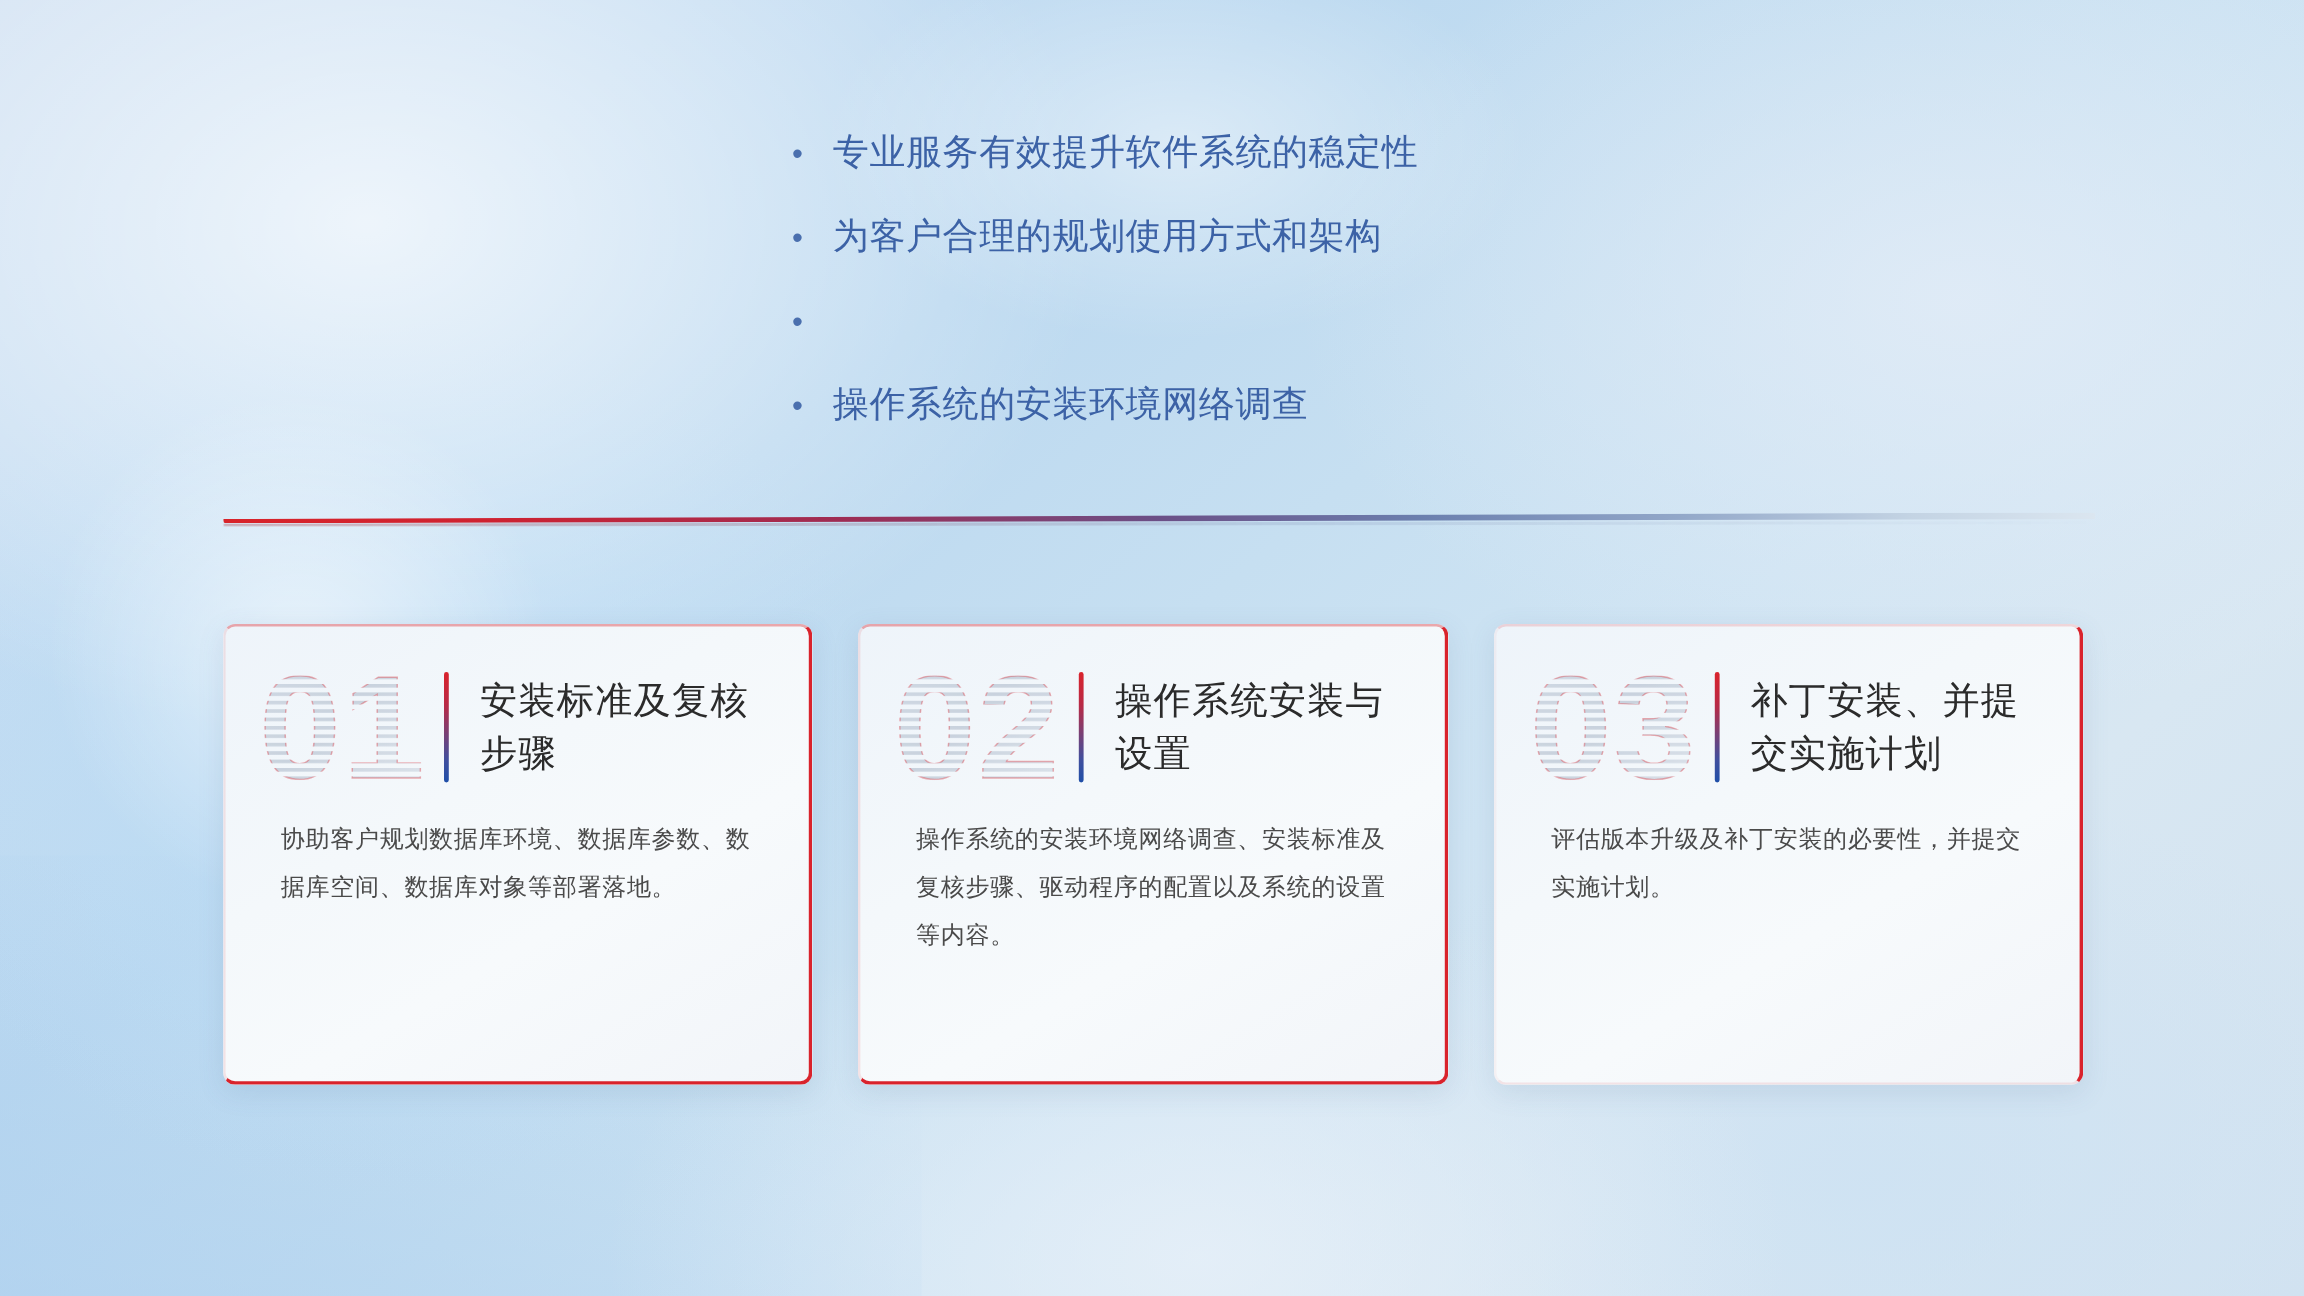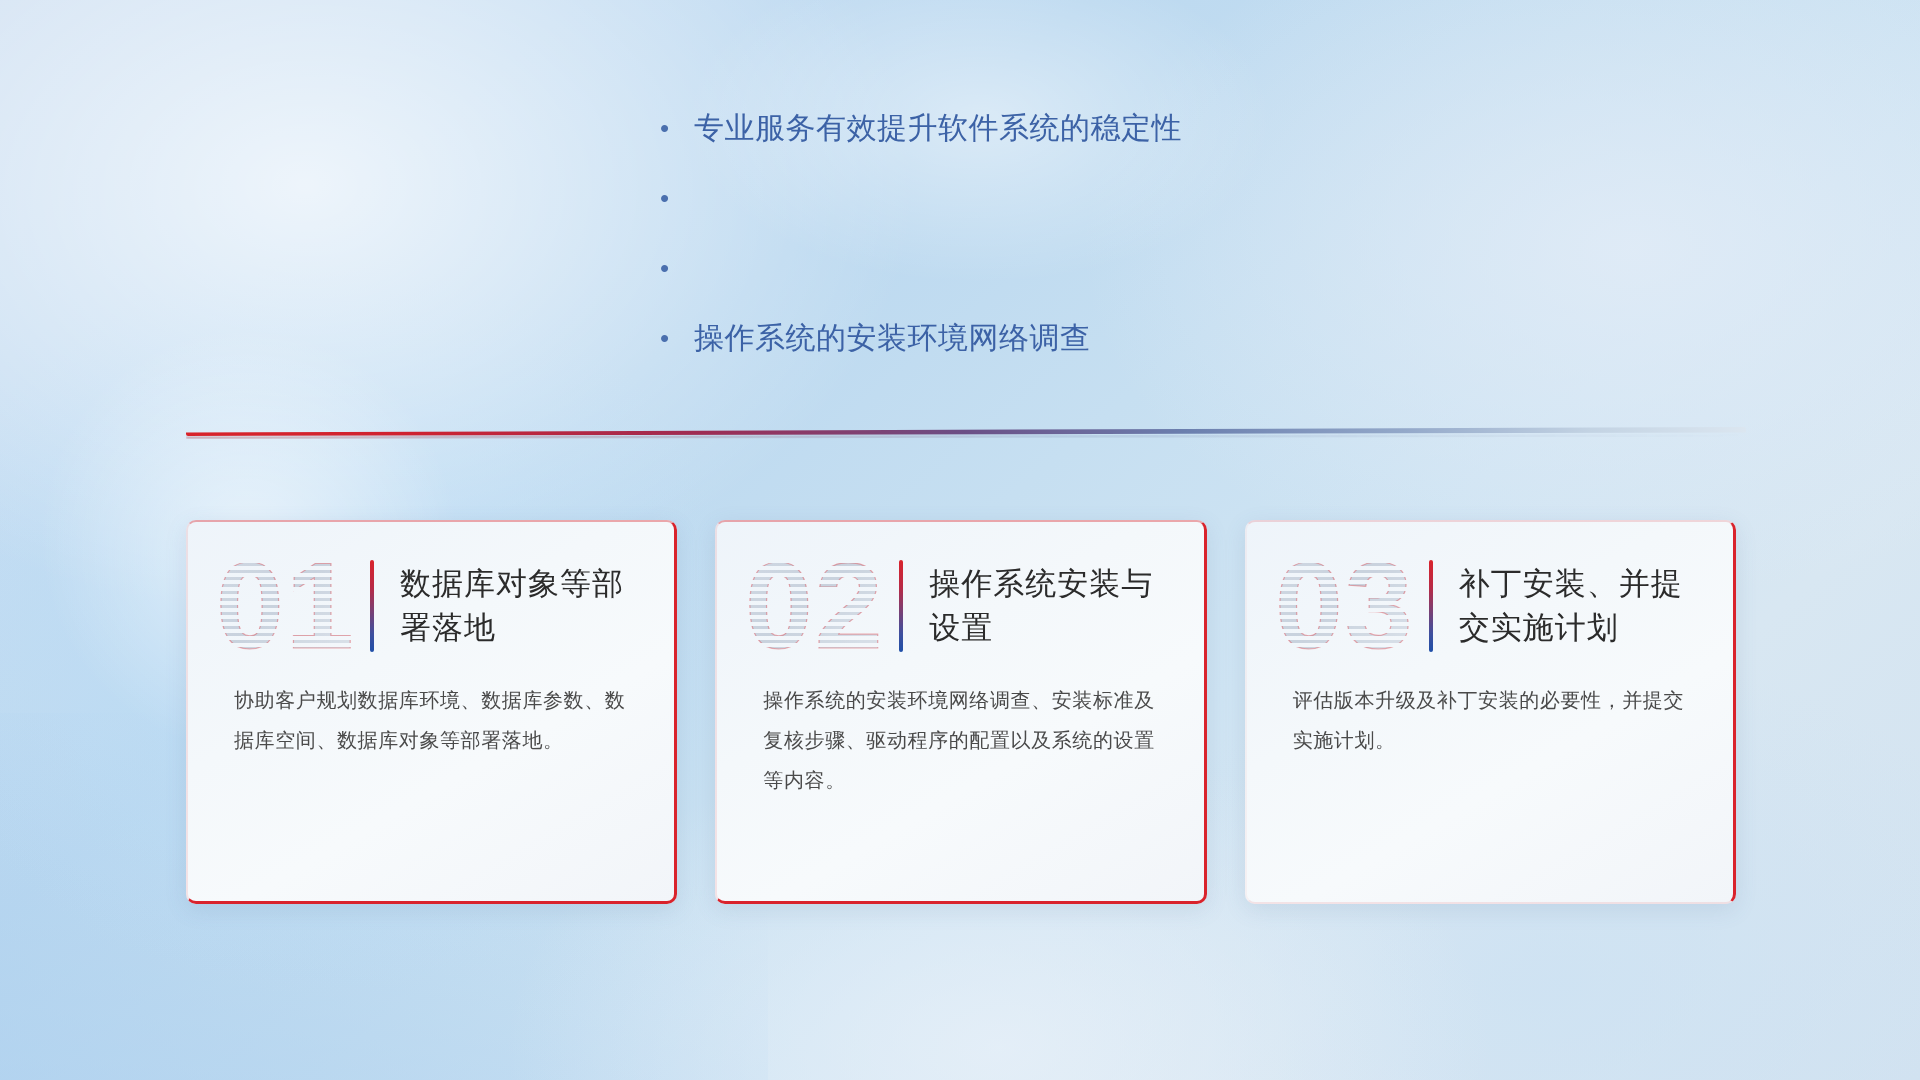--- a/index.html
+++ b/index.html
@@ -101,20 +101,21 @@
   <div class="bgl b8"></div>
 </div>
 
 <div id="bullets">
   <div class="bullet">
     <span class="bdot">•</span>
     <span class="btext">专业服务有效提升软件系统的稳定性</span>
   </div>
   <div class="bullet">
     <span class="bdot">•</span>
+    <span class="btext">为客户合理的规划使用方式和架构</span>
   </div>
   <div class="bullet">
     <span class="bdot">•</span>
   </div>
   <div class="bullet">
     <span class="bdot">•</span>
     <span class="btext">操作系统的安装环境网络调查</span>
   </div>
 </div>
 
@@ -144,21 +145,21 @@
           </defs>
           <g mask="url(#m1)" opacity="0.85">
             <text x="4" y="106" font-family="Liberation Sans, sans-serif" font-size="122" font-weight="700" fill="url(#hg1)" letter-spacing="2">01</text>
           </g>
           <g mask="url(#m1)" opacity="0.55">
             <text x="4" y="106" font-family="Liberation Sans, sans-serif" font-size="122" font-weight="700" fill="none" stroke="#d9232c" stroke-width="1.2" letter-spacing="2">01</text>
           </g>
         </svg>
       </div>
       <div class="divbar"></div>
-      <div class="card-title">数据库对象等部署落地</div>
+      <div class="card-title">安装标准及复核步骤</div>
     </div>
     <div class="card-body">协助客户规划数据库环境、数据库参数、数据库空间、数据库对象等部署落地。</div>
   </div>
 
   <div class="card edge-rb">
     <div class="card-head">
       <div class="numwrap">
         <svg width="152" height="128" viewBox="0 0 152 128" aria-hidden="true">
           <defs>
             <pattern id="hatch2" width="6" height="7" patternUnits="userSpaceOnUse">

